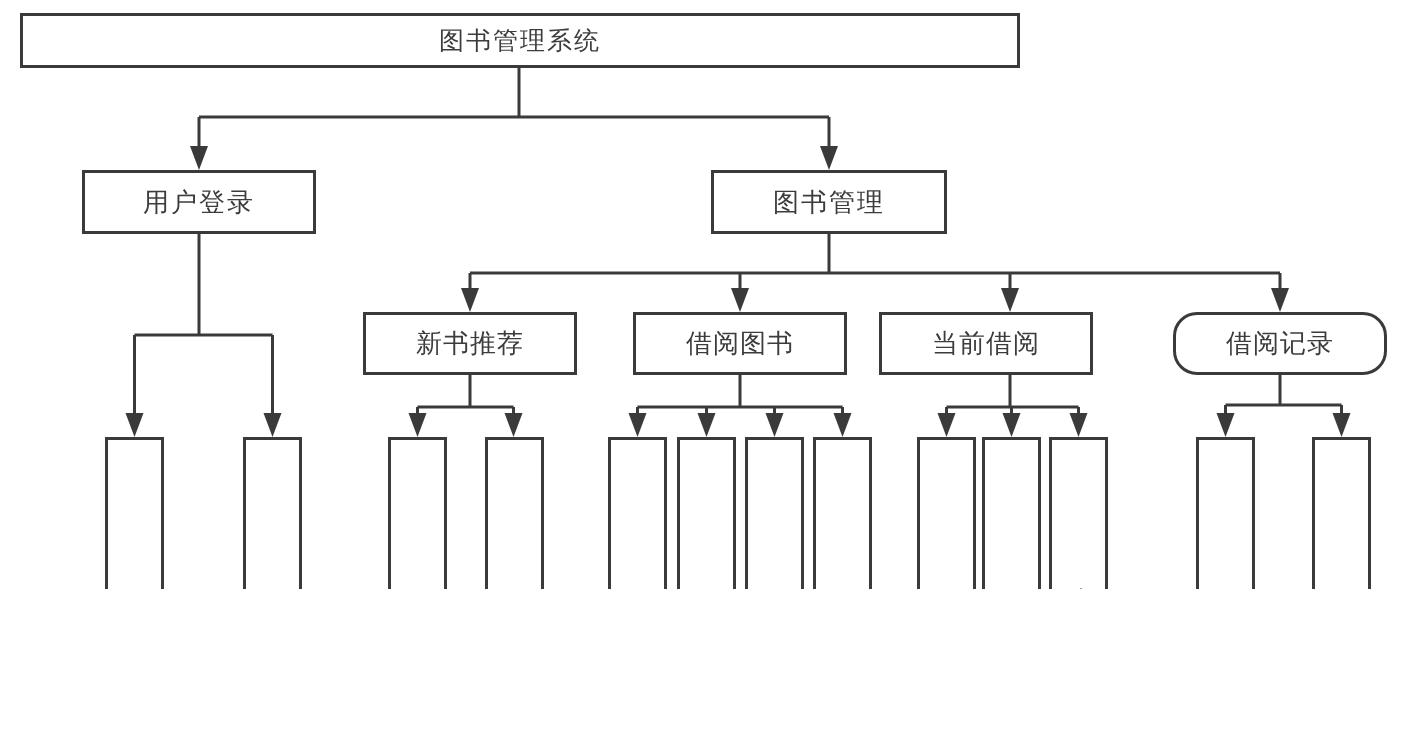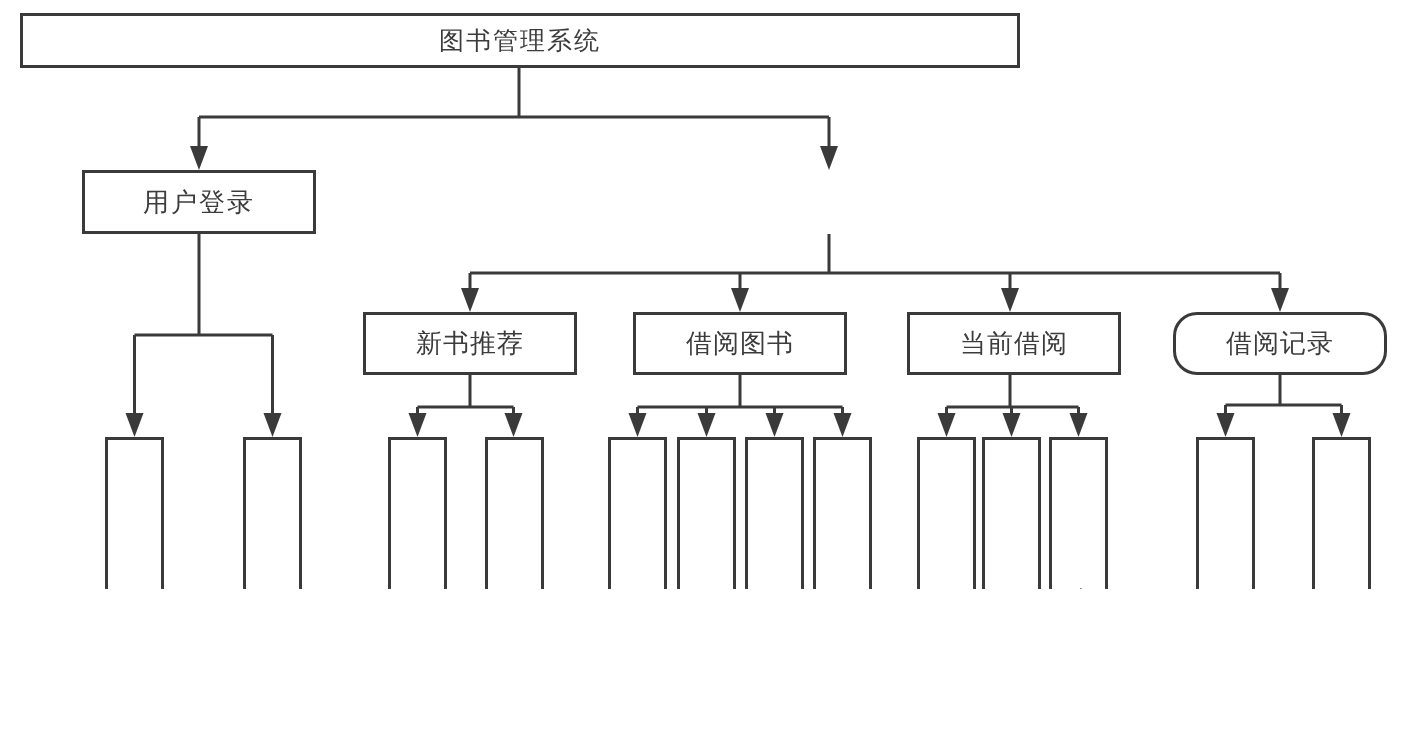--- a/index.html
+++ b/index.html
@@ -107,24 +107,25 @@
       <use href="#ah" x="1011.5" y="437"></use>
       <use href="#ah" x="1078.5" y="437"></use>
       <use href="#ah" x="1225.5" y="437"></use>
       <use href="#ah" x="1341.5" y="437"></use>
     </g>
   </svg>
 
   <div class="box root-box">图书管理系统</div>
 
   <div class="box l2" style="left:82px;width:234px;">用户登录</div>
+  <div class="box l2" style="left:711px;width:236px;">图书管理</div>
 
   <div class="box l3" style="left:363px;">新书推荐</div>
   <div class="box l3" style="left:633px;">借阅图书</div>
-  <div class="box l3" style="left:907px;">当前借阅</div>
+  <div class="box l3" style="left:879px;">当前借阅</div>
   <div class="box l3" style="left:1173px;border-radius:24px;">借阅记录</div>
 
   <div class="box leaf" style="left:105px;">用户登录</div>
   <div class="box leaf" style="left:243px;">注销登录</div>
 
   <div class="box leaf" style="left:388px;">查询图书</div>
   <div class="box leaf" style="left:485px;">借阅图书</div>
 
   <div class="box leaf" style="left:608px;">查询图书</div>
   <div class="box leaf" style="left:677px;">新增图书（管理员）</div>

